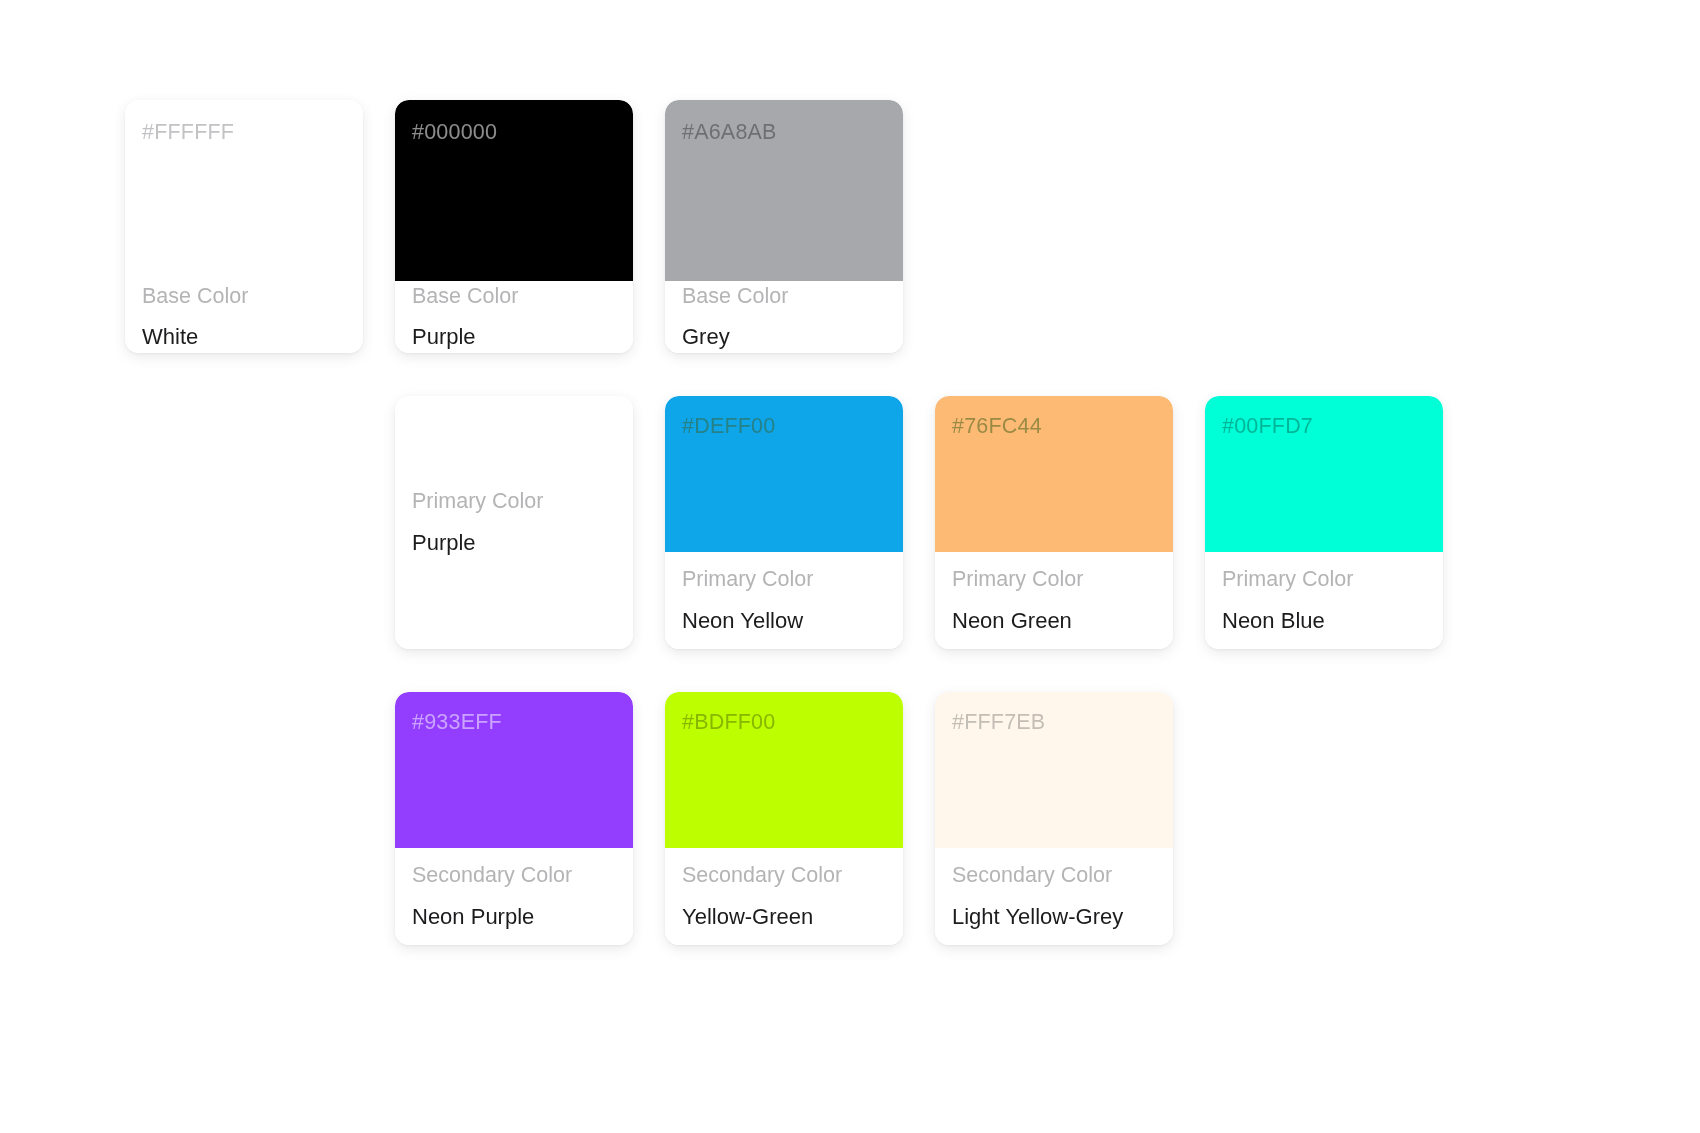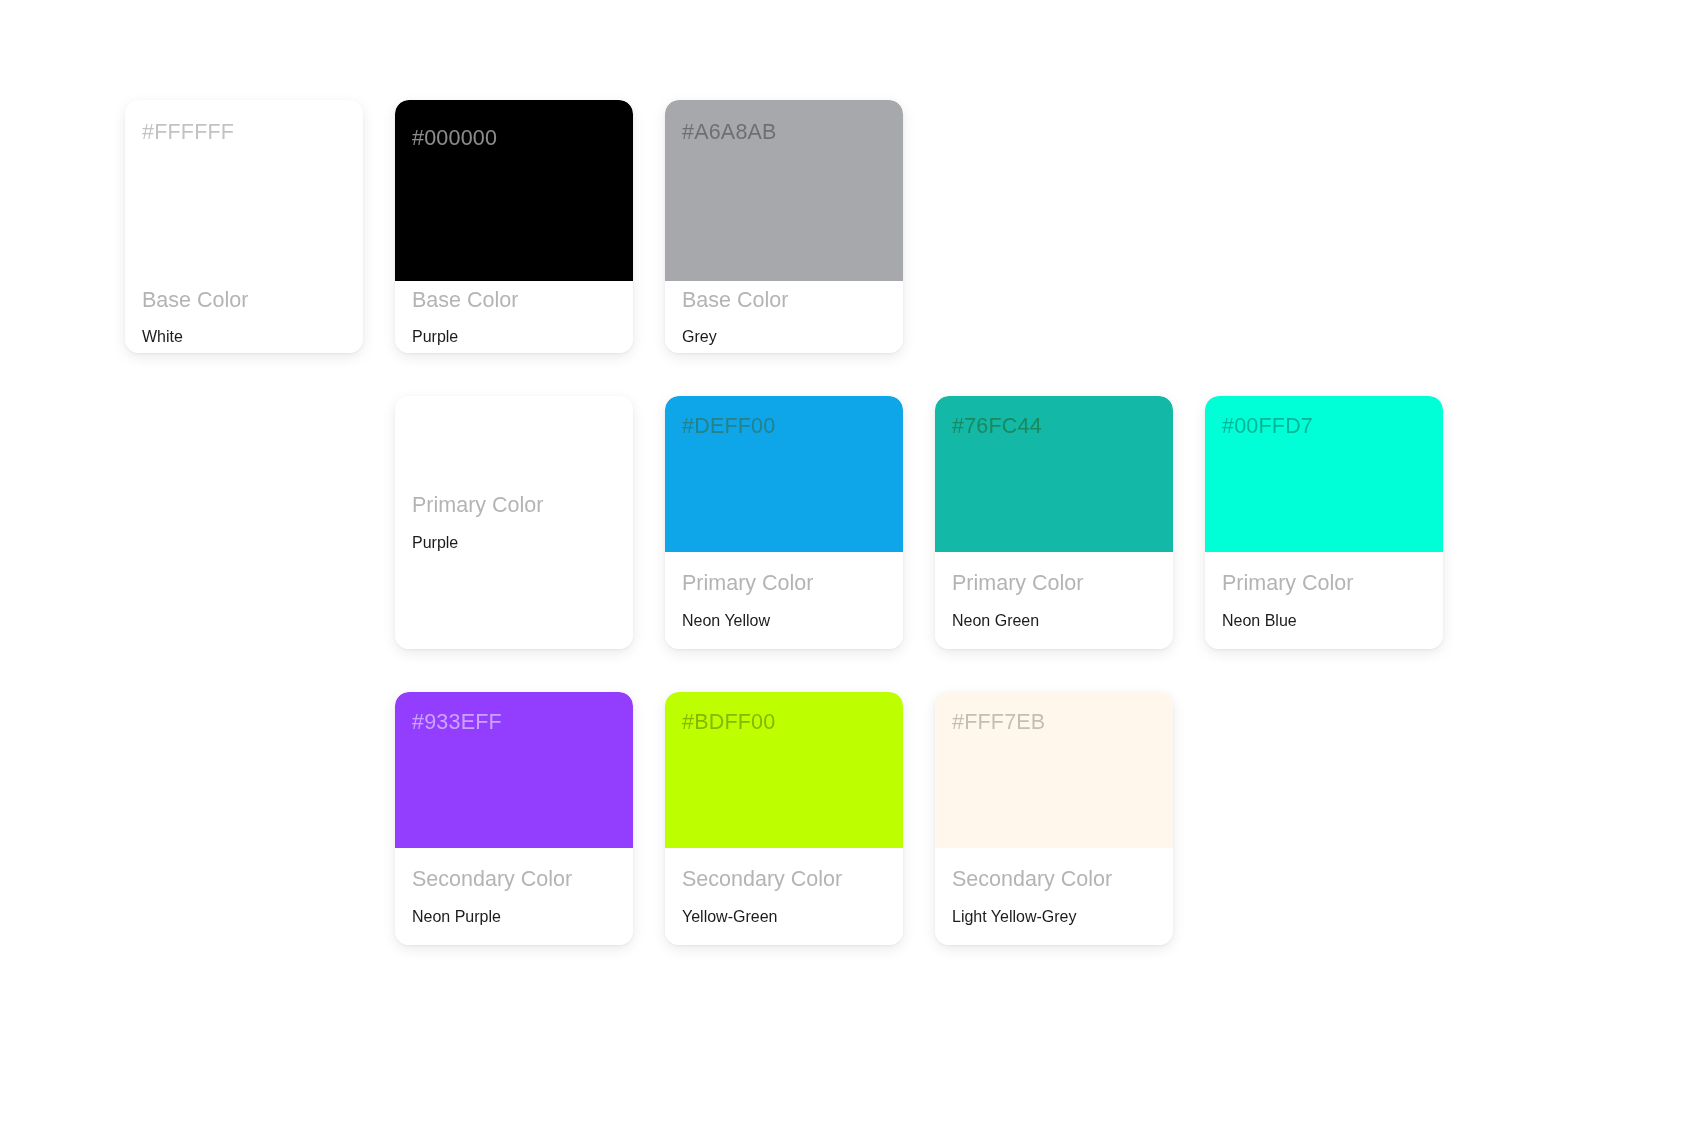--- a/index.html
+++ b/index.html
@@ -83,21 +83,21 @@
   }
 
   .card-role {
     font-size: 21.5px;
     color: #b4b4b6;
     line-height: 1.28;
     white-space: nowrap;
   }
 
   .card-name {
-    font-size: 16px;
+    font-size: 22px;
     color: #1c1c1e;
     line-height: 1.28;
     margin-top: 13px;
     white-space: nowrap;
   }
 
   
   .row-2 .swatch,
   .row-3 .swatch {
     height: 156px;
@@ -118,21 +118,21 @@
         <div class="swatch" style="background: rgb(255, 255, 255);">
           <div class="swatch-hex" style="color: rgba(120, 120, 125, 0.45);">#FFFFFF</div>
         </div>
         <div class="card-footer">
           <div class="card-role">Base Color</div>
           <div class="card-name">White</div>
         </div>
       </div>
       <div class="color-card row-1">
         <div class="swatch" style="background: rgb(0, 0, 0);">
-          <div class="swatch-hex" style="color: rgba(255, 255, 255, 0.55); margin-top: 6px;">#000000</div>
+          <div class="swatch-hex" style="color: rgba(255, 255, 255, 0.55);">#000000</div>
         </div>
         <div class="card-footer">
           <div class="card-role">Base Color</div>
           <div class="card-name">Purple</div>
         </div>
       </div>
       <div class="color-card row-1">
         <div class="swatch" style="background: rgb(166, 168, 171);">
           <div class="swatch-hex" style="color: rgba(60, 60, 62, 0.52);">#A6A8AB</div>
         </div>
@@ -153,21 +153,21 @@
       <div class="color-card row-2">
         <div class="swatch" style="background: #0ea5e9;">
           <div class="swatch-hex" style="color: rgba(70, 80, 0, 0.42);">#DEFF00</div>
         </div>
         <div class="card-footer">
           <div class="card-role">Primary Color</div>
           <div class="card-name">Neon Yellow</div>
         </div>
       </div>
       <div class="color-card row-2">
-        <div class="swatch" style="background: #14b8a6;">
+        <div class="swatch" style="background: #fdba74;">
           <div class="swatch-hex" style="color: rgba(30, 80, 10, 0.45);">#76FC44</div>
         </div>
         <div class="card-footer">
           <div class="card-role">Primary Color</div>
           <div class="card-name">Neon Green</div>
         </div>
       </div>
       <div class="color-card row-2">
         <div class="swatch" style="background: rgb(0, 255, 215); padding-left: 41px;">
           <div class="swatch-hex" style="color: rgba(0, 80, 65, 0.42);">#00FFD7</div>

